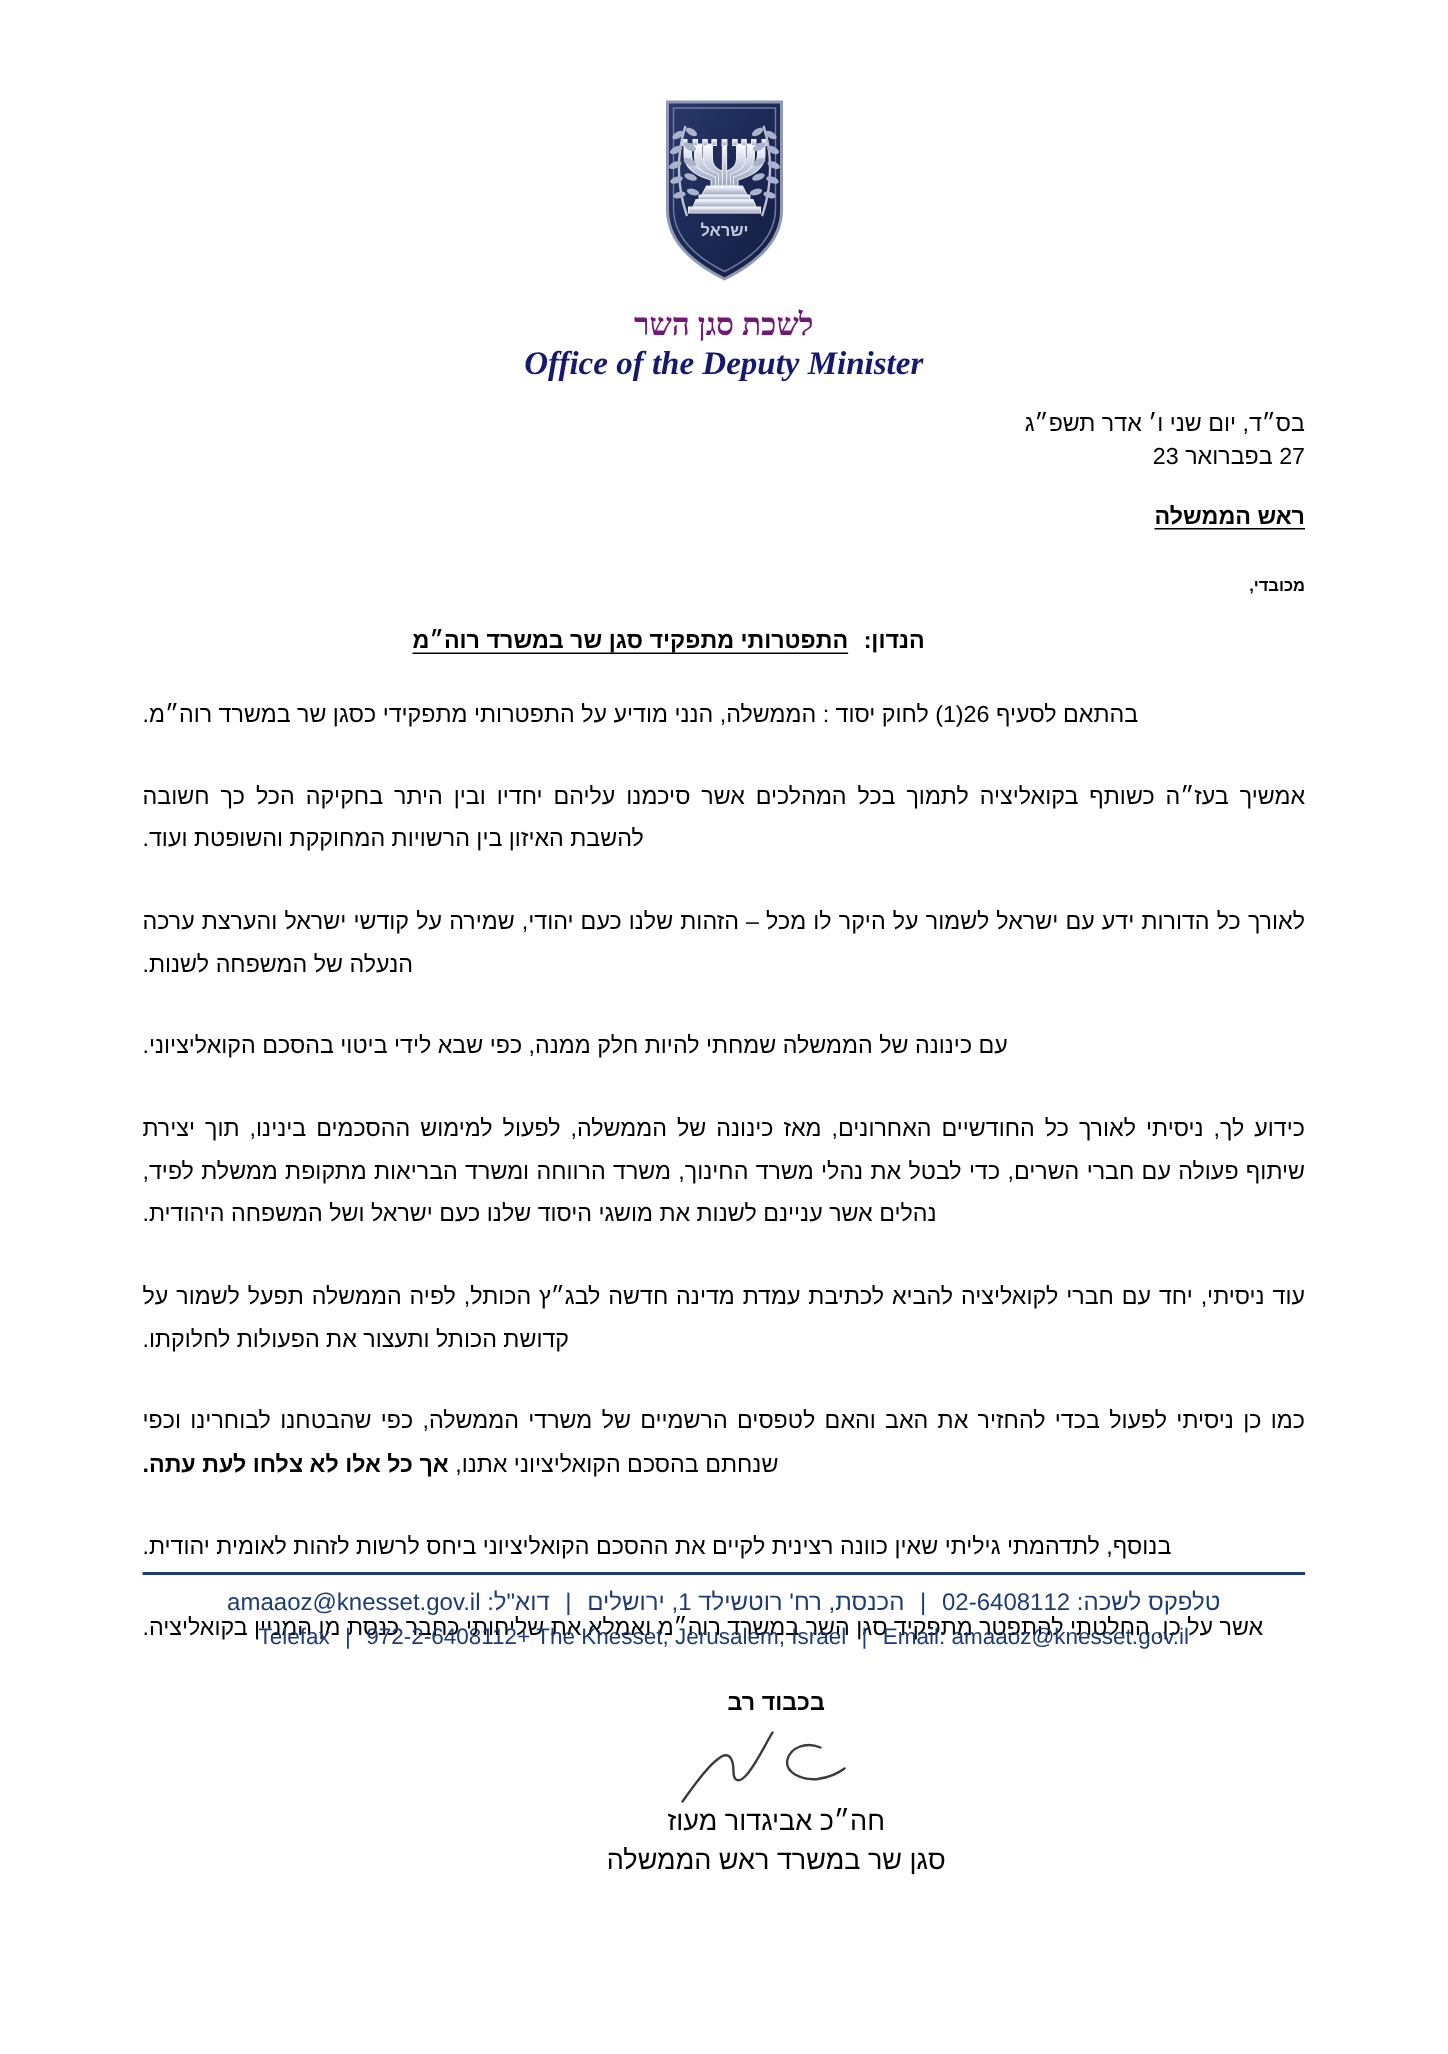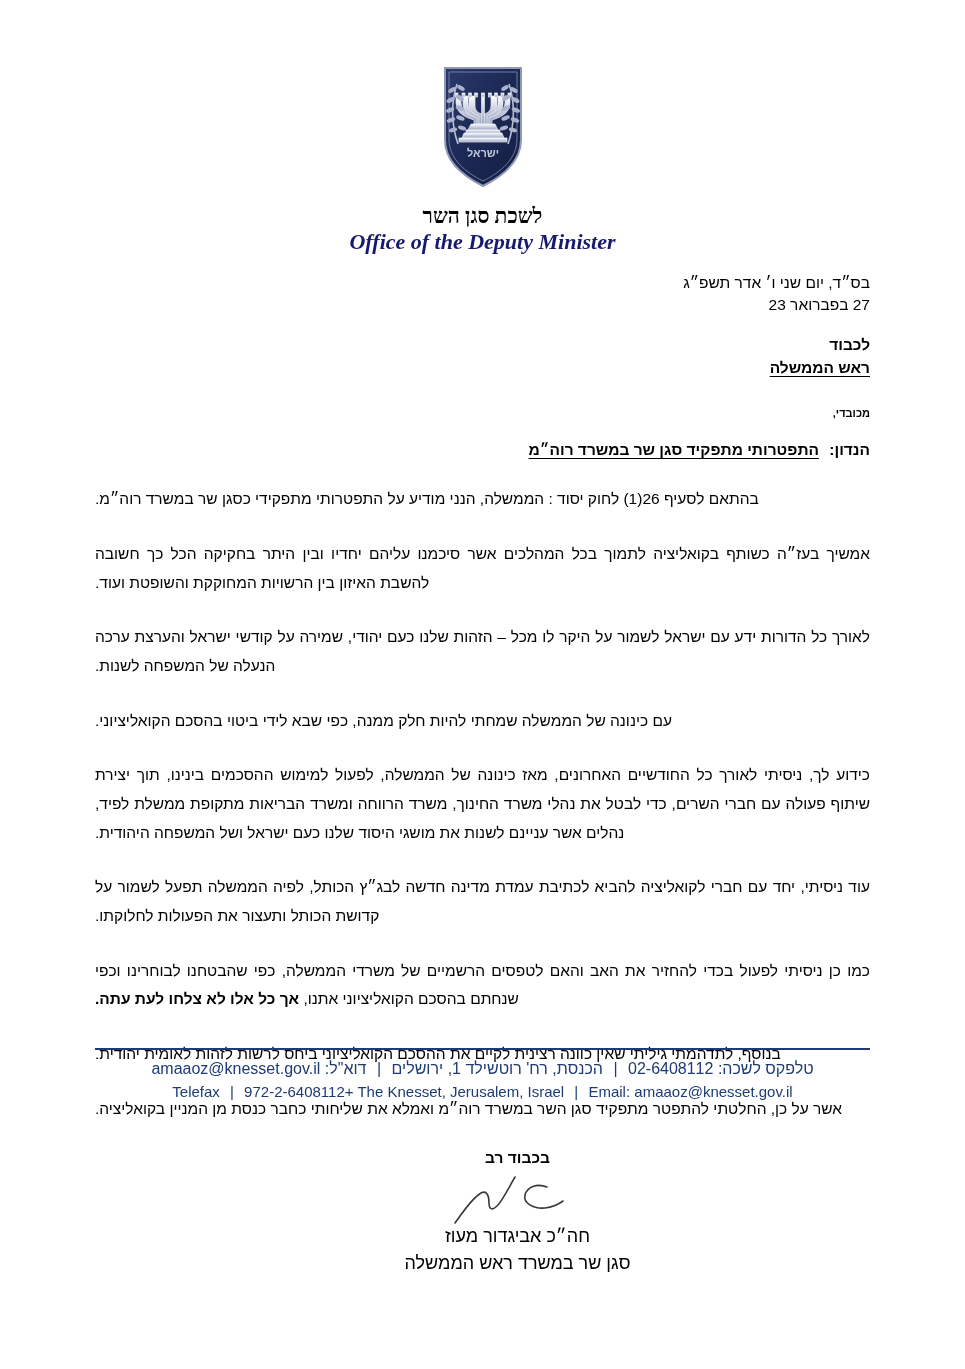--- a/index.html
+++ b/index.html
@@ -33,21 +33,21 @@
     display: block;
     margin: 0 auto;
     width: 92px;
     height: 128px;
   }
   .org-he {
     margin-top: 14px;
     font-family: "Liberation Serif", "DejaVu Serif", serif;
     font-weight: bold;
     font-size: 21px;
-    color: #000000;
+    color: #701a75;
     letter-spacing: 0px;
     line-height: 1.15;
   }
   .org-en {
     font-family: "Liberation Serif", "DejaVu Serif", serif;
     font-weight: bold;
     font-size: 22px;
     color: #161a6e;
     line-height: 1.2;
     margin-top: 1px;
@@ -91,21 +91,21 @@
   .salutation {
     margin-top: 28px;
     text-align: right;
     font-weight: bold;
     font-size: 11px;
   }
 
   
   .subject {
     margin-top: 22px;
-    text-align: right;
+    text-align: left;
     font-weight: bold;
     font-size: 15.5px;
     padding-left: 180px;
   }
   .subject .label { margin-left: 6px; }
   .subject .value {
     text-decoration: underline;
     text-underline-offset: 3px;
   }
 
@@ -257,21 +257,20 @@
   <div class="datewrap">
     <div class="date-block">
       <div>בס״ד, יום שני ו׳ אדר תשפ״ג</div>
       <div>27 בפברואר 23</div>
     </div>
   </div>
 
   <div class="content">
 
     <div class="recipient">
-      <div>לכבוד</div>
       <div class="underline">ראש הממשלה</div>
     </div>
 
     <div class="salutation">מכובדי,</div>
 
     <div class="subject">
       <span class="label">הנדון:</span>
       <span class="value">התפטרותי מתפקיד סגן שר במשרד רוה״מ</span>
     </div>
 

